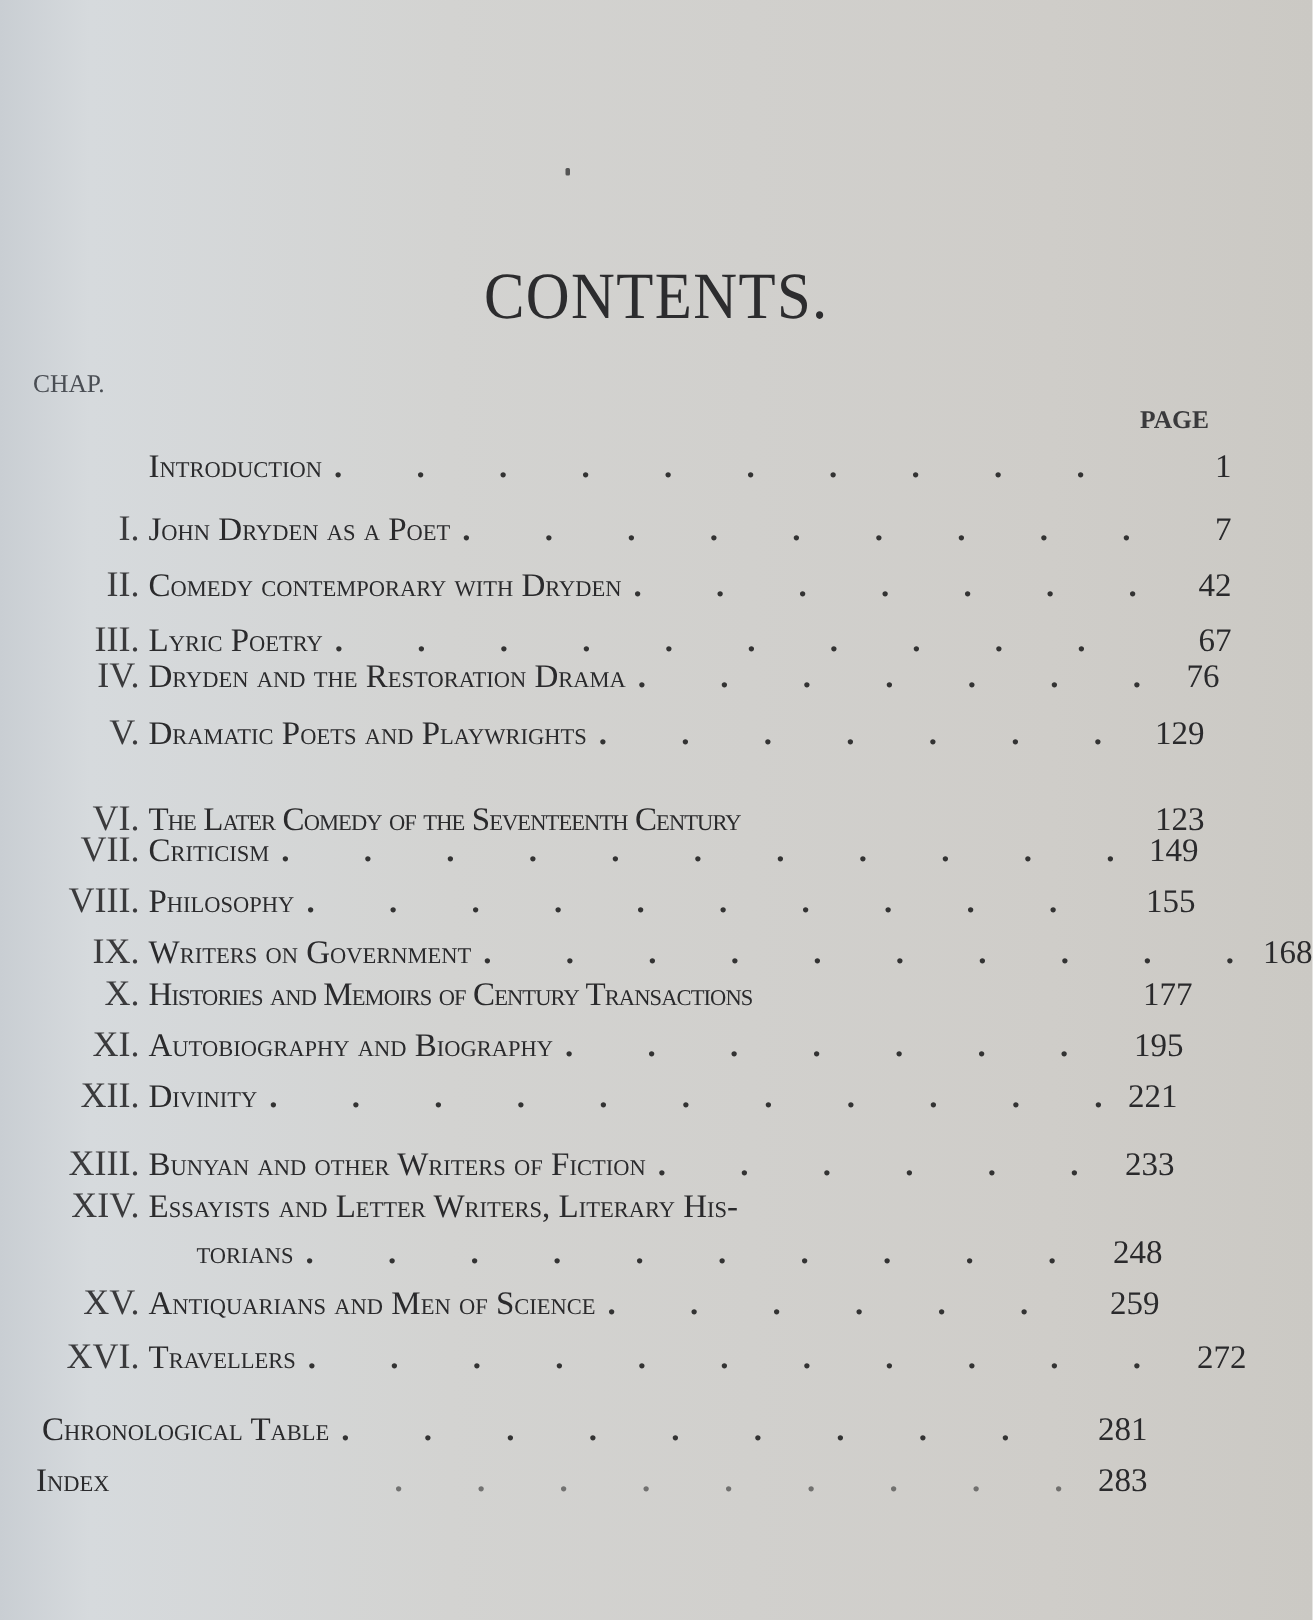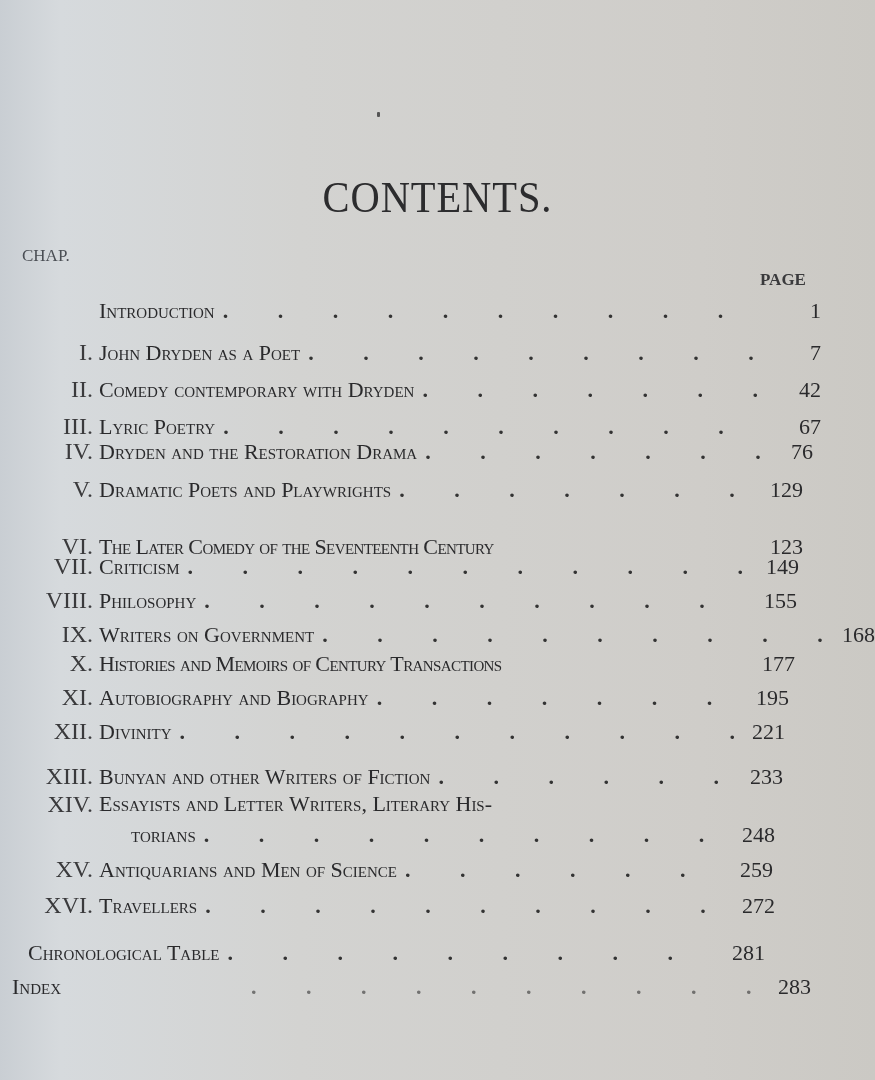--- a/index.html
+++ b/index.html
@@ -147,26 +147,26 @@
   <div class="row" style="top:856px;">
     <span class="num">XV.</span>
     <span class="title-text">Antiquarians and Men of Science</span>
     <span class="dots">. . . . . . . . . . . . . . . . . . . . . . . . .</span>
     <span class="pg" style="margin-top:-10px;text-align:right;width:40px;margin-right:102px;">259</span>
   </div>
   <div class="row" style="top:892px;">
     <span class="num">XVI.</span>
     <span class="title-text">Travellers</span>
     <span class="dots">. . . . . . . . . . . . . . . . . . . . . . . . .</span>
-    <span class="pg" style="margin-top:-16px;text-align:right;width:40px;margin-right:100px;">272</span>
+    <span class="pg" style="margin-top:-16px;text-align:right;width:40px;margin-right:44px;">272</span>
   </div>
 
   <div class="row" style="top:940px;">
     <span class="title-text noindent" style="margin-left:28px;">Chronological Table</span>
     <span class="dots">. . . . . . . . . . . . . . . . . . . . . . . . .</span>
     <span class="pg" style="margin-top:-16px;text-align:right;width:40px;margin-right:110px;">281</span>
   </div>
   <div class="row" style="top:974px;">
-    <span class="title-text noindent" style="margin-left:12px;">Index</span>
+    <span class="title-text noindent" style="margin-left:24px;">Index</span>
     <span class="dots" style="margin-left:190px;opacity:0.6;">. . . . . . . . . . . . . . . . . . . . . . . . .</span>
-    <span class="pg" style="margin-top:-16px;text-align:right;width:40px;margin-right:64px;">283</span>
+    <span class="pg" style="margin-top:-16px;text-align:right;width:40px;margin-right:110px;">283</span>
   </div>
 </div>
 
 </body></html>

